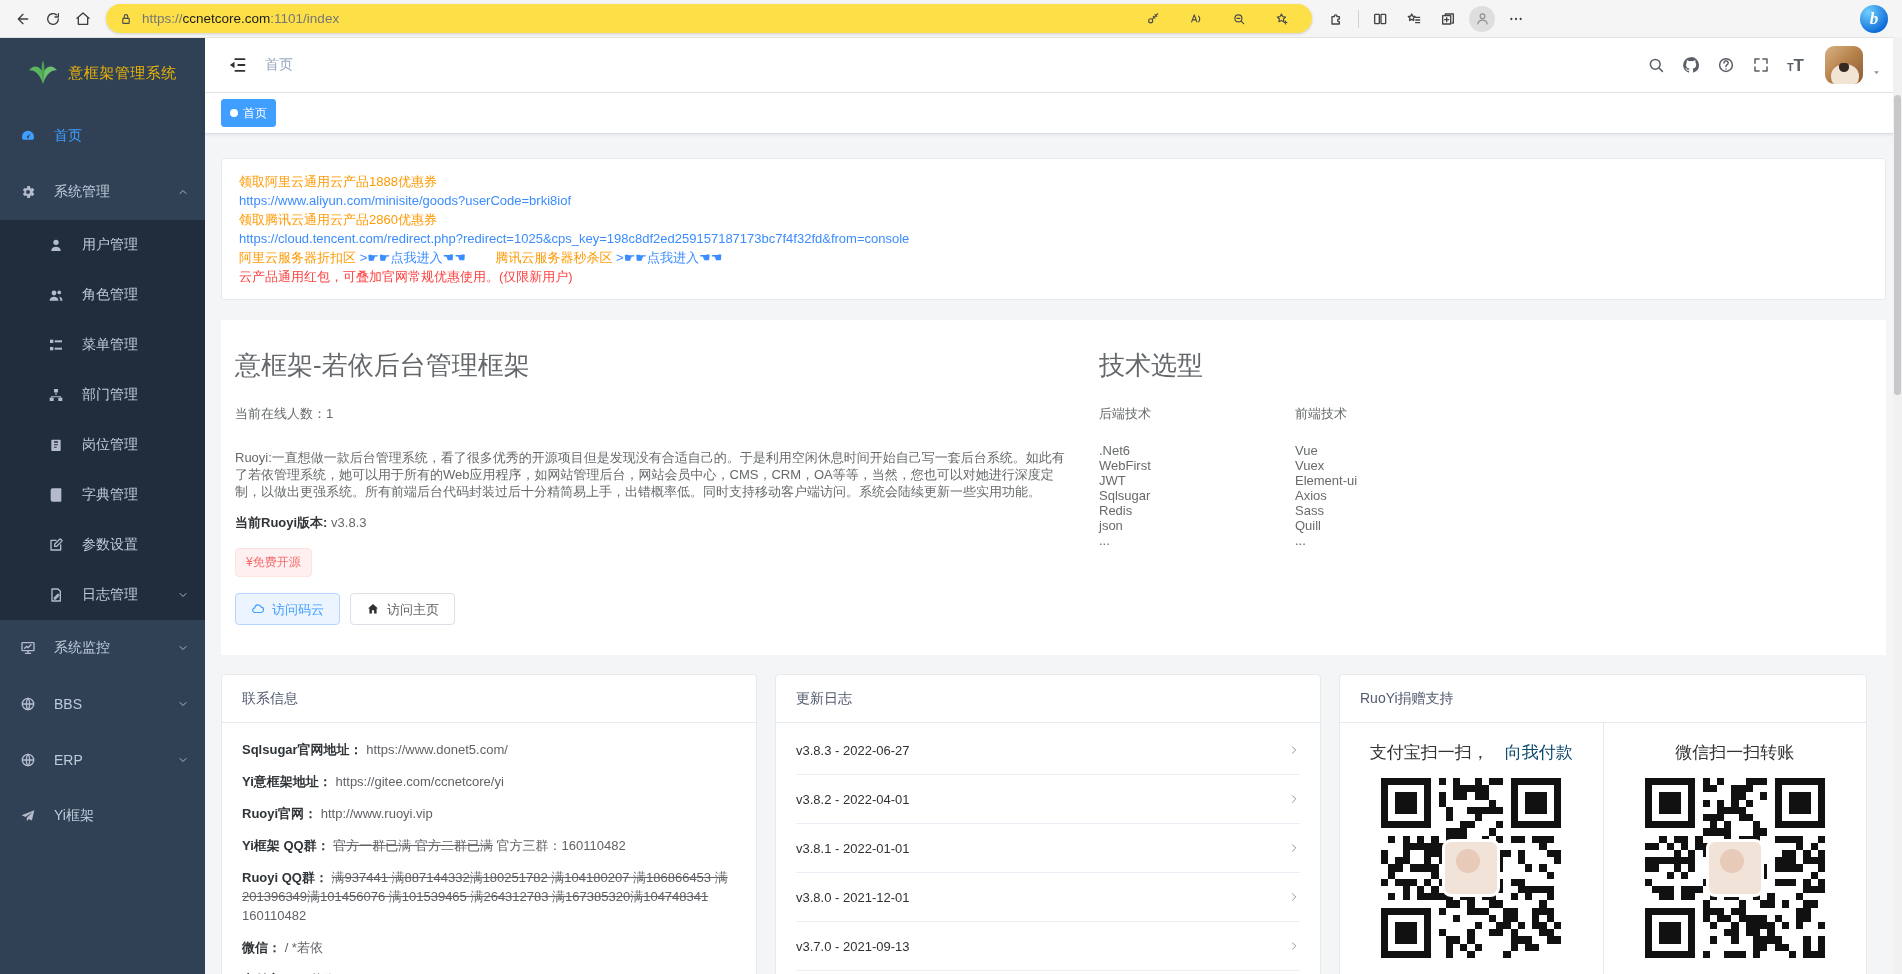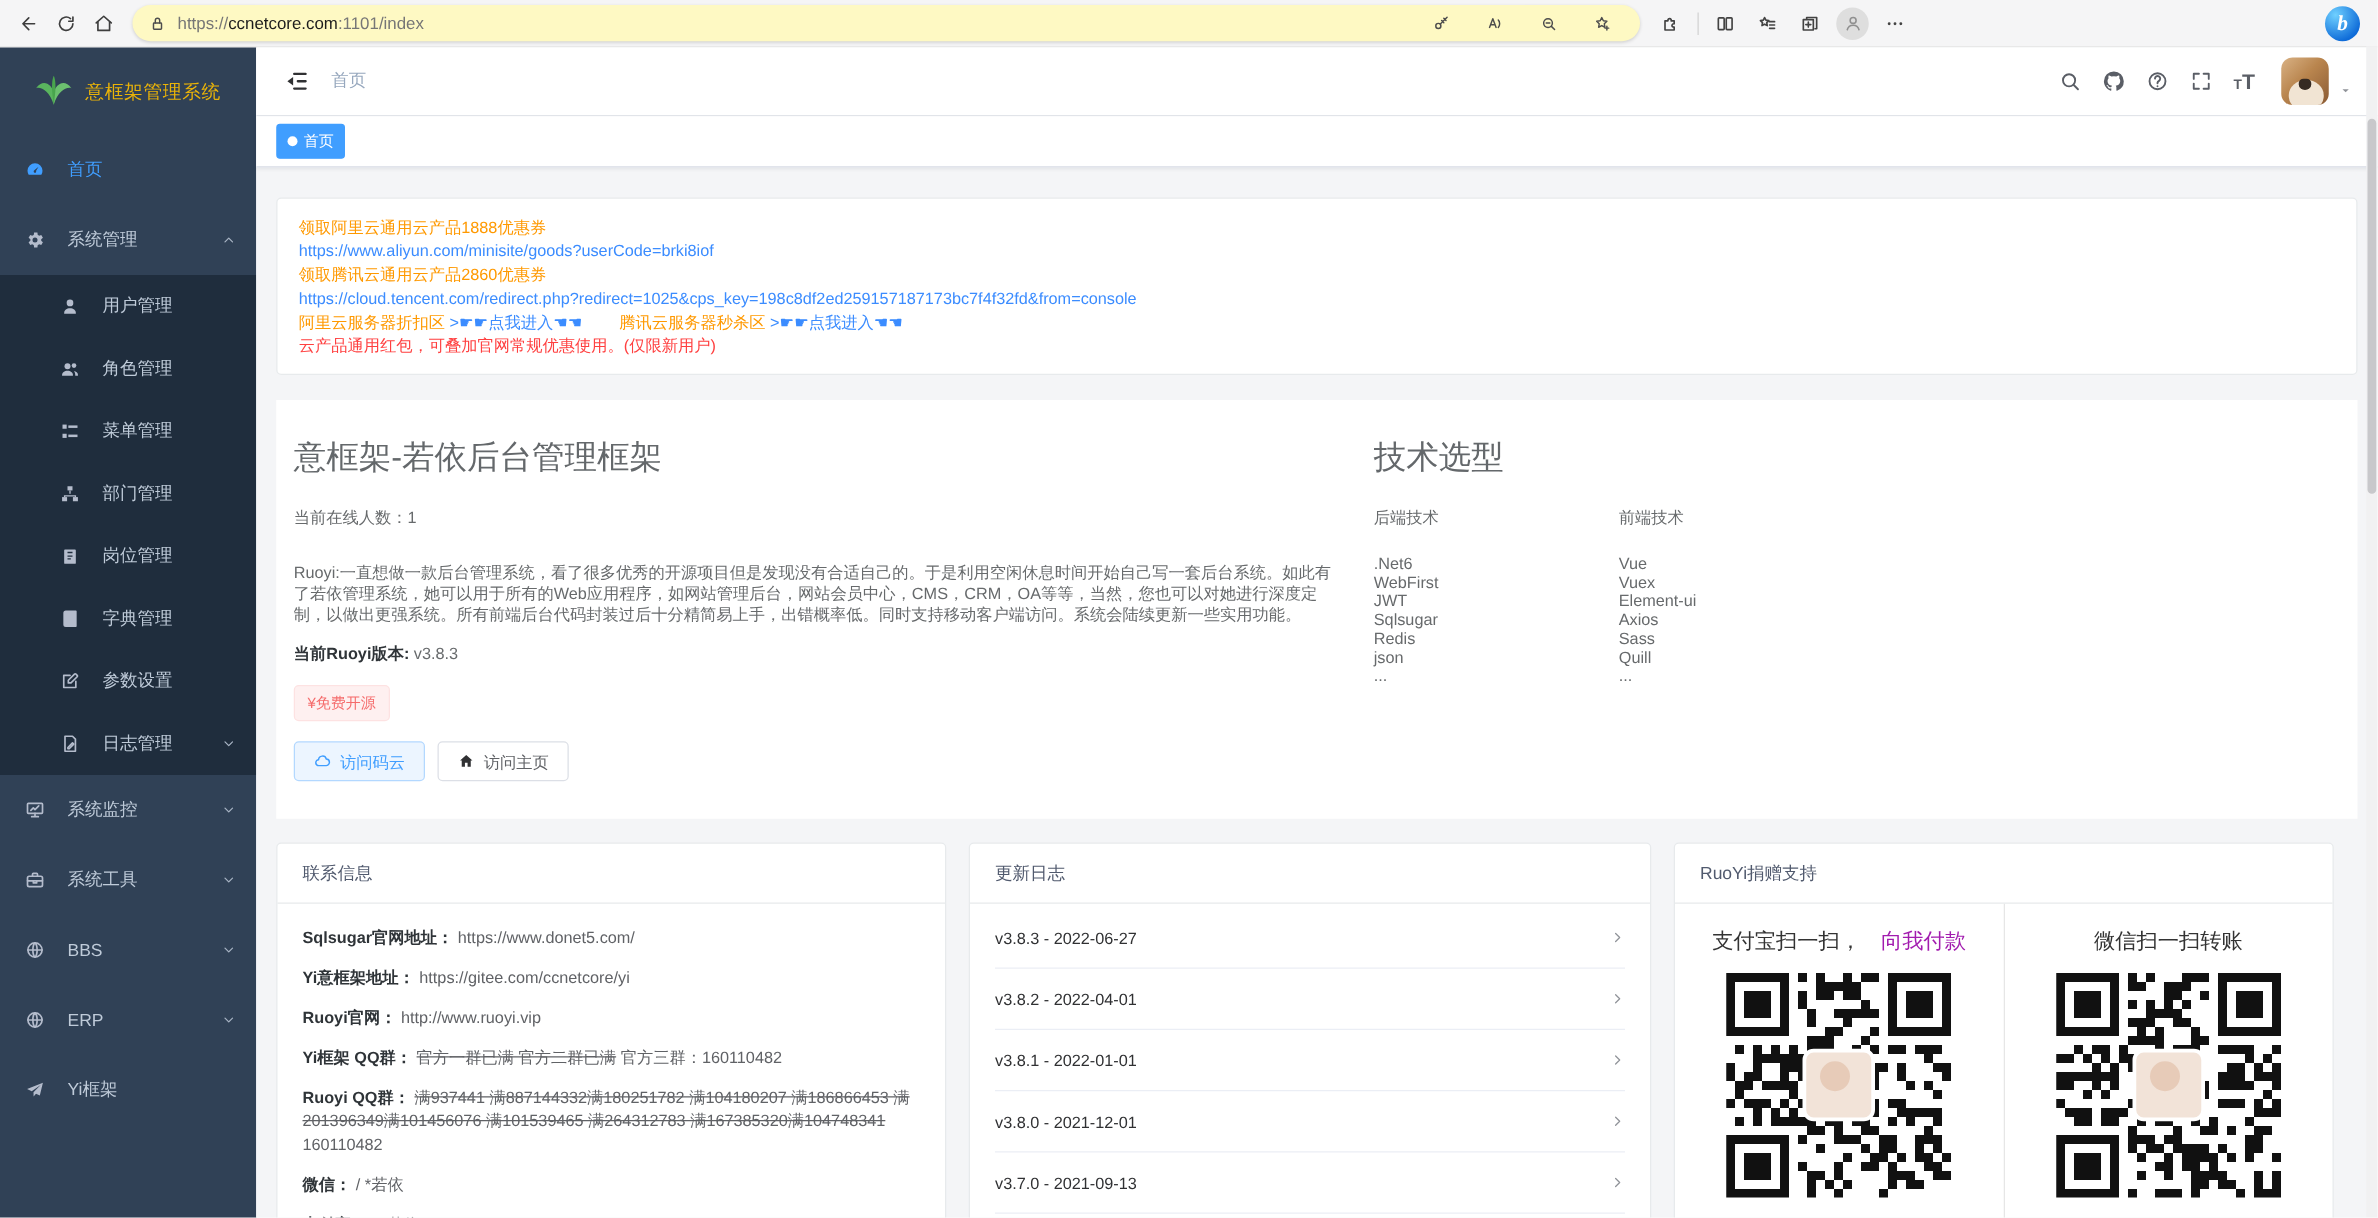--- a/index.html
+++ b/index.html
@@ -6,21 +6,21 @@
   body{width:1902px;height:974px;overflow:hidden;background:#fff;
        font-family:"Liberation Sans","DejaVu Sans",sans-serif;position:relative;}
   svg{display:block;}
   .ic svg{width:1em;height:1em;}
 
   
   .browser{height:37px;background:#f5f5f6;border-bottom:1px solid #e3e3e4;
            display:flex;align-items:center;padding:0 8px;}
   .b-btn{width:30px;height:30px;border-radius:5px;display:flex;align-items:center;
          justify-content:center;color:#3e3e3e;font-size:16px;flex:none;}
-  .pill{width:1180px;height:29px;background:#fef9c3;border-radius:15px;margin:0 8px;
+  .pill{width:1180px;height:29px;background:#fde047;border-radius:15px;margin:0 8px;
         box-shadow:0 1px 3px rgba(0,0,0,.16);display:flex;align-items:center;
         gap:9px;padding:0 13px;flex:none;}
   .pill .ic{color:#4d4d4d;font-size:14px;}
   .url{font-size:13.5px;flex:1;white-space:nowrap;overflow:hidden;}
   .url .dim{color:#767676;} .url .host{color:#1c1c1c;}
   .tb-ic{width:28px;height:28px;display:flex;align-items:center;justify-content:center;
          color:#434343;font-size:16px;flex:none;margin:0 3px;}
   .sep{width:1px;height:18px;background:#d2d2d2;margin:0 4px;flex:none;}
   .profile-bubble{width:26px;height:26px;border-radius:50%;background:#dedede;
         color:#909090;display:flex;align-items:center;justify-content:center;font-size:15px;}
@@ -111,21 +111,21 @@
   .c-row b{color:#2f3438;font-weight:700;}
   .strike{text-decoration:line-through;}
   .log-body{padding:3px 20px 0;}
   .log-item{height:48px;display:flex;align-items:center;justify-content:space-between;
             border-bottom:1px solid #ebeef5;font-size:13px;color:#303133;cursor:pointer;}
   .log-arrow{color:#909399;font-size:12px;display:flex;}
   .don-body{display:flex;height:372px;}
   .don-col{flex:1;text-align:center;padding-top:18px;}
   .don-col.first{border-right:1px solid #e6e6e6;}
   .don-cap{font-size:17px;color:#333;}
-  .don-cap .blue{color:#a21caf;margin-left:16px;}
+  .don-cap .blue{color:#0c4a6e;margin-left:16px;}
   .qr{width:180px;height:180px;margin:14px auto 0;position:relative;}
   .qr svg{width:100%;height:100%;}
   .qr-baby{position:absolute;left:50%;top:50%;transform:translate(-50%,-50%);
            width:52px;height:52px;border-radius:9px;background:#f2e3d8;border:3px solid #fff;}
   .qr-baby::after{content:"";position:absolute;left:11px;top:7px;width:24px;height:24px;
            border-radius:50%;background:#e7cbb8;}
 
   
   .scrollbar{position:absolute;right:0;top:37px;width:9px;height:937px;background:#f1f1f2;}
   .thumb{position:absolute;left:1px;top:58px;width:7px;height:300px;border-radius:4px;background:#c8c8cb;}
@@ -347,34 +347,20 @@
         </div>
       </div>
       <div class="m-item">
         <span class="m-ic ic">
             <svg viewBox="0 0 24 24" fill="none" stroke="currentColor" stroke-width="2" stroke-linecap="round" stroke-linejoin="round">
               <rect x="3" y="4" width="18" height="12" rx="1"></rect>
               <path d="M12 16v4M8 20h8M7 12.5l3-3 2 2 4.5-4.5"></path>
             </svg>
           </span>
         <span>系统监控</span>
-        <span class="m-arrow ic">
-            <svg viewBox="0 0 24 24" fill="none" stroke="currentColor" stroke-width="2" stroke-linecap="round" stroke-linejoin="round">
-              <path d="M6 9l6 6 6-6"></path>
-            </svg>
-          </span>
-      </div>
-      <div class="m-item">
-        <span class="m-ic ic">
-            <svg viewBox="0 0 24 24" fill="none" stroke="currentColor" stroke-width="2" stroke-linecap="round" stroke-linejoin="round">
-              <rect x="3" y="7.5" width="18" height="12.5" rx="2"></rect>
-              <path d="M9 7.5V5a1 1 0 0 1 1-1h4a1 1 0 0 1 1 1v2.5M3 13h18M10 13v2.5h4V13"></path>
-            </svg>
-          </span>
-        <span>系统工具</span>
         <span class="m-arrow ic">
             <svg viewBox="0 0 24 24" fill="none" stroke="currentColor" stroke-width="2" stroke-linecap="round" stroke-linejoin="round">
               <path d="M6 9l6 6 6-6"></path>
             </svg>
           </span>
       </div>
       <div class="m-item">
         <span class="m-ic ic">
             <svg viewBox="0 0 24 24" fill="none" stroke="currentColor" stroke-width="2" stroke-linecap="round" stroke-linejoin="round">
               <circle cx="12" cy="12" r="8.5"></circle>

